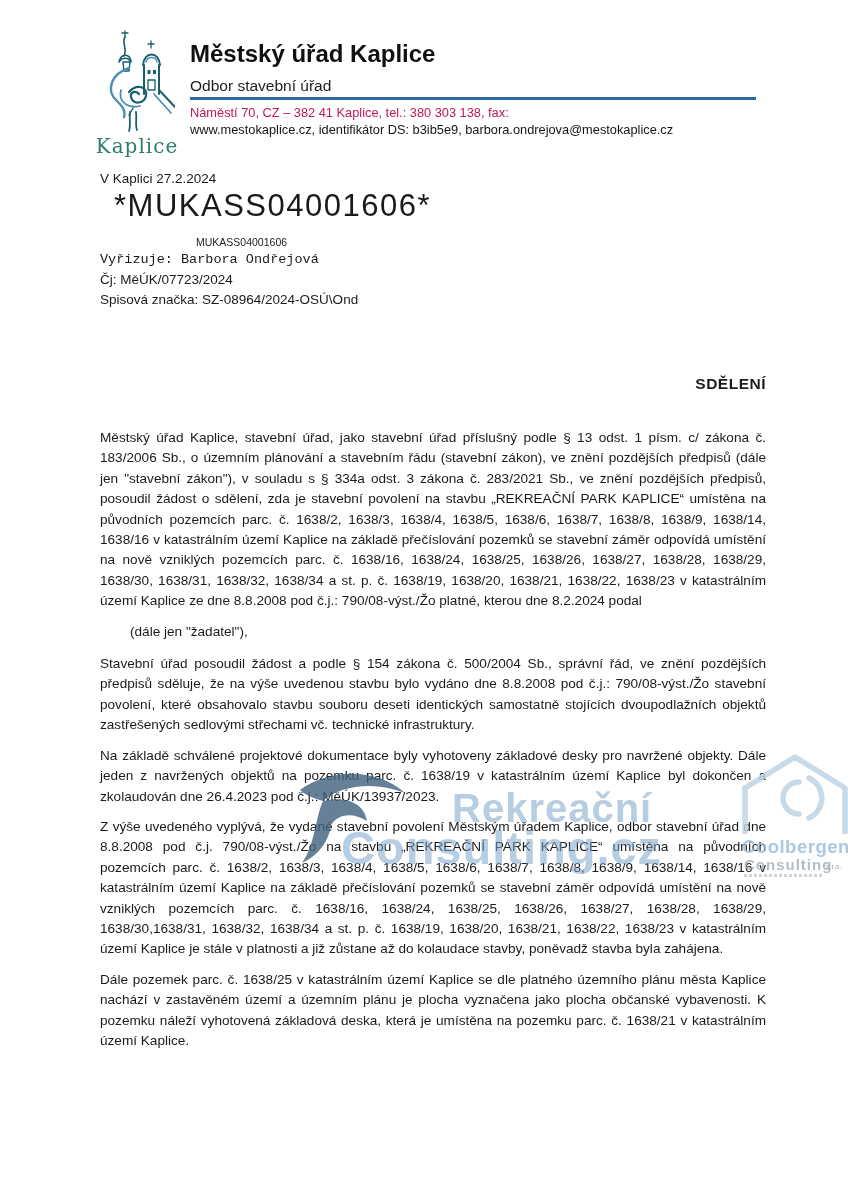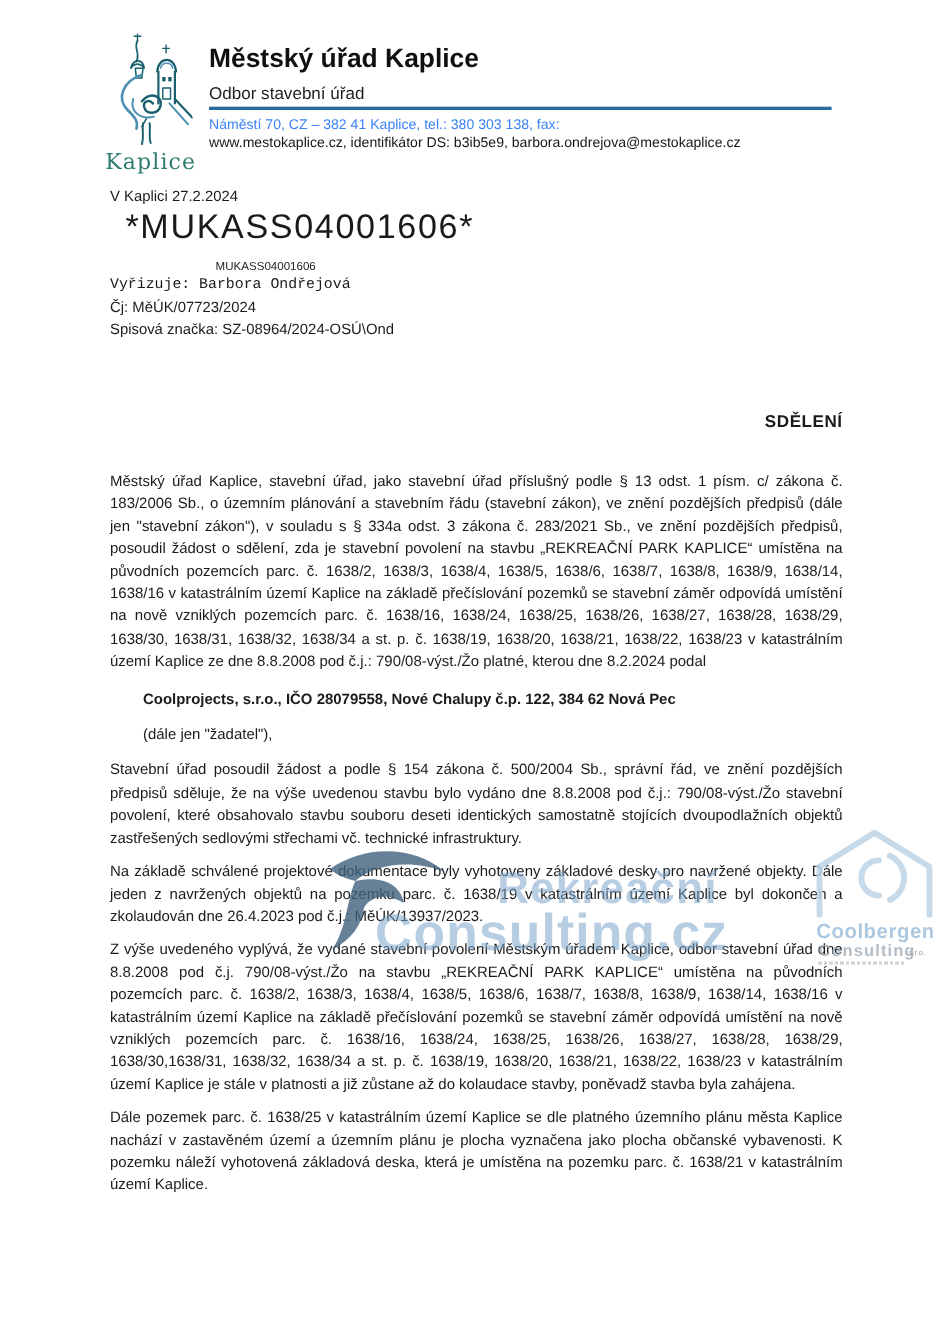--- a/index.html
+++ b/index.html
@@ -12,21 +12,21 @@
 
   
   .logo-block { left:94px; top:28px; width:86px; height:130px; text-align:center; }
   .logo-caption {
     font-family:"DejaVu Serif", serif; font-size:20px; color:#2f7d6e;
     letter-spacing:1px; margin-top:-4px;
   }
   .org-name  { left:190px; top:40px; font-size:24px; font-weight:bold; color:#101010; }
   .dept-name { left:190px; top:77px; font-size:15.5px; color:#1e1e1e; }
   .header-rule { left:190px; top:97px; width:566px; height:3px; background:#2a6aa0; }
-  .addr-line    { left:190px; top:105px; font-size:12.8px; color:#3b82f6; }
+  .addr-line    { left:190px; top:105px; font-size:12.8px; color:#be185d; }
   .contact-line { left:190px; top:122px; font-size:12.8px; color:#151515; }
 
   
   .place-date   { left:100px; top:171px; font-size:13.5px; }
   .barcode-text { left:114px; top:188px; font-size:31px; letter-spacing:1.5px; color:#1a1a1a; }
   .barcode-caption { left:196px; top:236px; font-size:10.5px; color:#222; }
   .handled-by { left:100px; top:252px; font-size:13.5px;font-family:Liberation Mono, monospace; }
   .ref-number { left:100px; top:272px; font-size:13.5px; }
   .file-number{ left:100px; top:292px; font-size:13.5px; }
 
@@ -104,21 +104,20 @@
 <div class="abs barcode-text">*MUKASS04001606*</div>
 <div class="abs barcode-caption">MUKASS04001606</div>
 <div class="abs handled-by">Vyřizuje: Barbora Ondřejová</div>
 <div class="abs ref-number">Čj: MěÚK/07723/2024</div>
 <div class="abs file-number">Spisová značka: SZ-08964/2024-OSÚ\Ond</div>
 
 <div class="abs doc-title">SDĚLENÍ</div>
 
 <div class="abs main-text">
   <p><span>Městský úřad Kaplice, stavební úřad, jako stavební úřad příslušný podle § 13  odst. 1 písm. c/ zákona č. 183/2006 Sb., o územním plánování a stavebním řádu (stavební zákon), ve znění pozdějších předpisů (dále jen "stavební zákon"), v souladu s § 334a odst. 3 zákona č. 283/2021 Sb., ve znění pozdějších předpisů, posoudil žádost o sdělení, zda je stavební povolení na stavbu „REKREAČNÍ PARK KAPLICE“ umístěna na původních pozemcích parc. č. 1638/2, 1638/3, 1638/4, 1638/5, 1638/6, 1638/7, 1638/8, 1638/9, 1638/14, 1638/16 v katastrálním území Kaplice na základě přečíslování pozemků se stavební záměr odpovídá umístění na nově vzniklých pozemcích parc. č. 1638/16, 1638/24, </span><span class="b">1638/25</span><span>, 1638/26, 1638/27, 1638/28, 1638/29, 1638/30, 1638/31, 1638/32, 1638/34 a st. p. č. 1638/19, 1638/20, 1638/21, 1638/22, 1638/23 v katastrálním území Kaplice ze dne 8.8.2008 pod č.j.: 790/08-výst./Žo platné, kterou dne 8.2.2024 podal</span></p>
-  <p class="applicant">Coolprojects, s.r.o., IČO 28079558, Nové Chalupy č.p. 122, 384 62  Nová Pec</p>
   <p class="alias">(dále jen "žadatel"),</p>
   <p>Stavební úřad posoudil žádost a podle § 154 zákona č. 500/2004 Sb., správní řád, ve znění pozdějších předpisů sděluje, že na výše uvedenou stavbu bylo vydáno dne 8.8.2008 pod č.j.: 790/08-výst./Žo stavební povolení, které obsahovalo stavbu souboru deseti identických samostatně stojících dvoupodlažních objektů zastřešených sedlovými střechami vč. technické infrastruktury.</p>
   <p>Na základě schválené projektové dokumentace byly vyhotoveny základové desky pro navržené objekty. Dále jeden z navržených objektů na pozemku parc. č. 1638/19 v katastrálním území Kaplice byl dokončen a zkolaudován dne 26.4.2023 pod č.j.: MěÚK/13937/2023.</p>
   <p><span>Z výše uvedeného vyplývá, že vydané stavební povolení Městským úřadem Kaplice, odbor stavební úřad dne 8.8.2008 pod č.j. 790/08-výst./Žo na stavbu „REKREAČNÍ PARK KAPLICE“ umístěna na původních pozemcích parc. č. 1638/2, 1638/3, 1638/4, 1638/5, 1638/6, 1638/7, 1638/8, 1638/9, 1638/14, 1638/16 v katastrálním území Kaplice na základě přečíslování pozemků se stavební záměr odpovídá umístění na nově vzniklých pozemcích parc. č. 1638/16, 1638/24, </span><span class="b">1638/25</span><span>, 1638/26, 1638/27, 1638/28, 1638/29, 1638/30,1638/31, 1638/32, 1638/34 a st. p. č. 1638/19, 1638/20, 1638/21, 1638/22, 1638/23 v katastrálním území Kaplice  </span><span class="b">je stále v platnosti</span><span> a již zůstane až do kolaudace stavby, poněvadž stavba byla zahájena.</span></p>
   <p>Dále pozemek parc. č. 1638/25 v katastrálním území Kaplice se dle platného územního plánu města Kaplice nachází v zastavěném území a územním plánu je plocha vyznačena jako plocha občanské vybavenosti. K pozemku náleží vyhotovená základová deska, která je umístěna na pozemku parc. č. 1638/21 v katastrálním území Kaplice.</p>
 </div>
 
 <div class="abs wm wm-bird">
   <svg width="118" height="102" viewBox="0 0 118 102">
     <g fill="#41627e">

